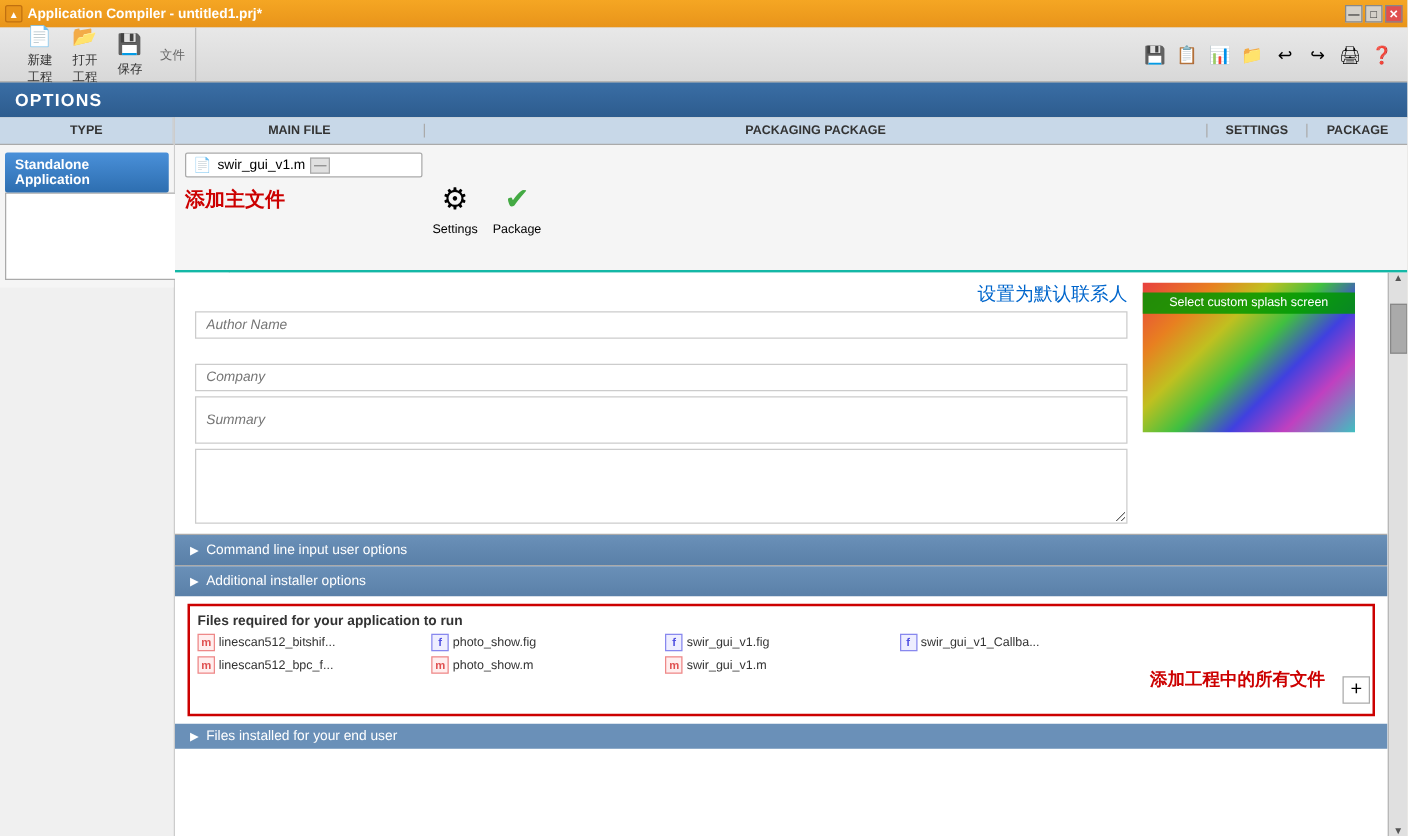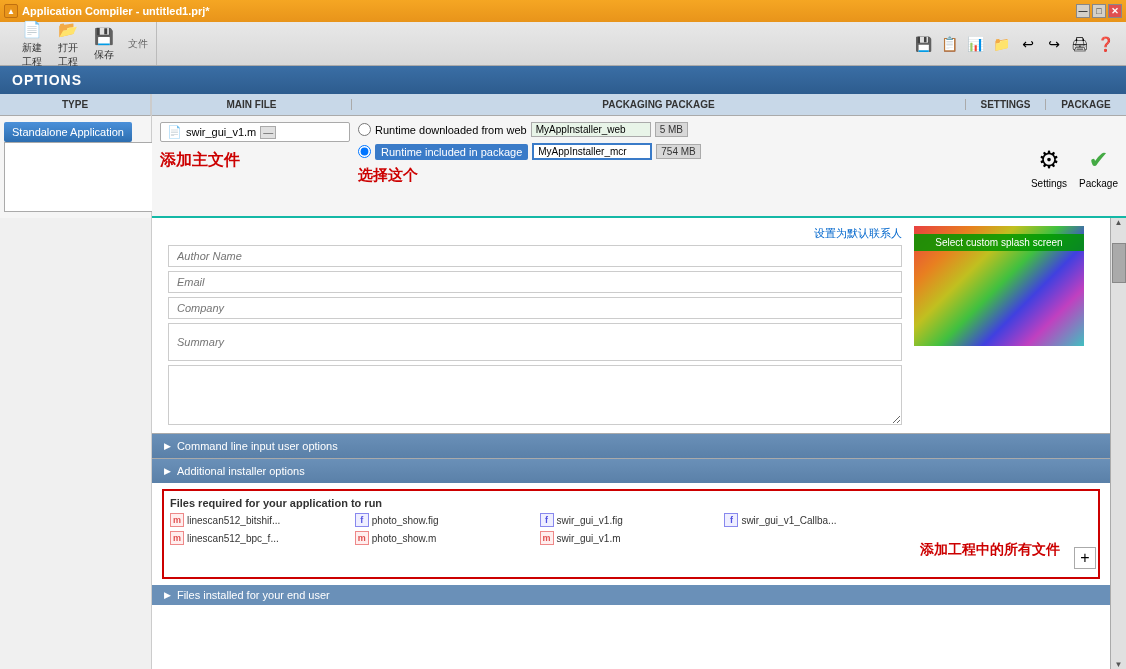--- a/index.html
+++ b/index.html
@@ -92,20 +92,21 @@
     }
     .app-type-btn {
       background: linear-gradient(to bottom, #4a90d9, #2d6eb0);
       color: white;
       padding: 4px 8px;
       font-size: 11px;
       cursor: pointer;
       border: none;
       text-align: left;
       border-radius: 2px;
+      font-weight: bold;
     }
     .app-placeholder { width: 180px; height: 70px; background: white; border: 1px solid #aaa; }
     .file-chip {
       display: flex;
       align-items: center;
       gap: 4px;
       background: white;
       border: 1px solid #aaa;
       padding: 2px 6px;
       border-radius: 2px;
@@ -158,21 +159,21 @@
       background: white;
       padding: 4px 8px;
       margin-bottom: 4px;
       color: #999;
       font-style: italic;
       font-size: 11px;
       width: 100%;
     }
     .form-right-link {
       text-align: right;
-      font-size: 11px;
+      font-size: 15px;
       color: #0066cc;
       cursor: pointer;
       margin-bottom: 4px;
     }
     .description-field {
       border: 1px solid #ccc;
       background: white;
       padding: 4px 8px;
       font-size: 11px;
       width: 100%;
@@ -340,21 +341,21 @@
     <div class="icon-btn">❓</div>
   </div>
 </div>
 
 <div class="compiler-bar">
   <span class="compiler-title">OPTIONS</span>
 </div>
 
 <div class="main-area">
 
-  <div style="display:flex;flex-direction:column;width:152px;border-right:1px solid #ccc;">
+  <div style="display:flex;flex-direction:column;width:140px;border-right:1px solid #ccc;">
     <div class="left-col-headers">
       <div class="left-col-header-inner">TYPE</div>
     </div>
     <div style="padding:6px 4px;background:#f5f5f5;">
       <button class="app-type-btn">Standalone Application</button>
       <div class="app-placeholder"></div>
     </div>
   </div>
 
   <div class="content-area">
@@ -374,35 +375,20 @@
 
           <div style="width:190px;display:flex;flex-direction:column;gap:4px;">
             <div class="file-chip">
               <span class="file-icon">📄</span>
               <span>swir_gui_v1.m</span>
               <span class="file-remove">—</span>
             </div>
             <div style="font-size:16px;color:#cc0000;font-weight:bold;margin-top:4px;">添加主文件</div>
           </div>
 
-          <div style="flex:1;display:flex;flex-direction:column;gap:6px;font-size:11px;">
-            <div style="display:flex;align-items:center;gap:4px;">
-              <input type="radio" name="packaging" style="">
-              <span>Runtime downloaded from web</span>
-              <span class="installer-name-box">MyAppInstaller_web</span>
-              <span class="size-label">5 MB</span>
-            </div>
-            <div style="display:flex;align-items:center;gap:4px;">
-              <input type="radio" name="packaging" checked="" style="">
-              <span style="background:#3a7bc8;color:white;padding:2px 6px;border-radius:2px;font-size:11px;">Runtime included in package</span>
-              <span class="installer-name-box selected">MyAppInstaller_mcr</span>
-              <span class="size-label">754 MB</span>
-            </div>
-            <div style="font-size:15px;color:#cc0000;font-weight:bold;">选择这个</div>
-          </div>
 
           <div style="display:flex;gap:12px;align-items:center;">
             <div class="icon-button-block">
               <div class="big-icon">⚙</div>
               <div class="big-icon-label">Settings</div>
             </div>
             <div class="icon-button-block">
               <div class="big-icon" style="color:#4a4;">✔</div>
               <div class="big-icon-label">Package</div>
             </div>
@@ -410,22 +396,21 @@
         </div>
       </div>
     </div>
 
     <div style="display:flex;flex:1;overflow:hidden;">
       <div class="scroll-area">
 
         <div class="form-area">
           <div class="form-left">
             <div class="form-right-link" style="text-align:right;">设置为默认联系人</div>
-            <input type="text" class="form-field" style="display: block; width: 100%; margin-bottom: 4px;" placeholder="Author Name">
-            <input type="text" class="form-field" style="display: block; width: 100%; margin-bottom: 4px;" placeholder="Email">
+            <input type="text" class="form-field" style="display: block; width: 100%; margin-bottom: 20px;" placeholder="Author Name">
             <input type="text" class="form-field" style="display: block; width: 100%; margin-bottom: 4px;" placeholder="Company">
             <input type="text" class="form-field" style="display: block; width: 100%; height: 38px; margin-bottom: 4px;" placeholder="Summary">
             <textarea class="description-field" style="display: block; width: 100%;"></textarea>
           </div>
           <div class="splash-block">
             <div class="splash-img">
               <div class="colorful-bg"></div>
               <div class="splash-overlay-btn">Select custom splash screen</div>
             </div>
           </div>

